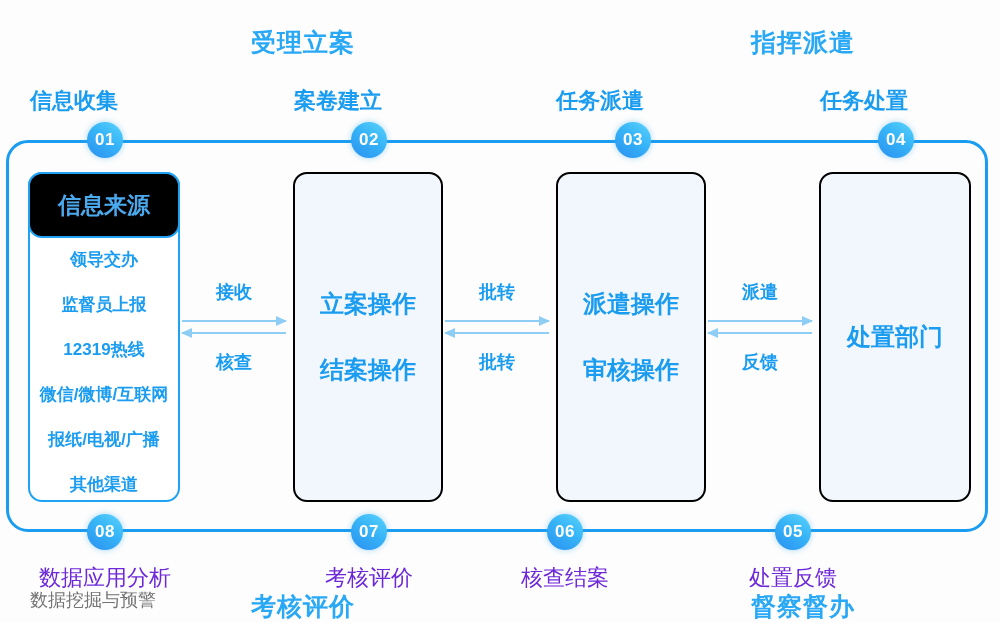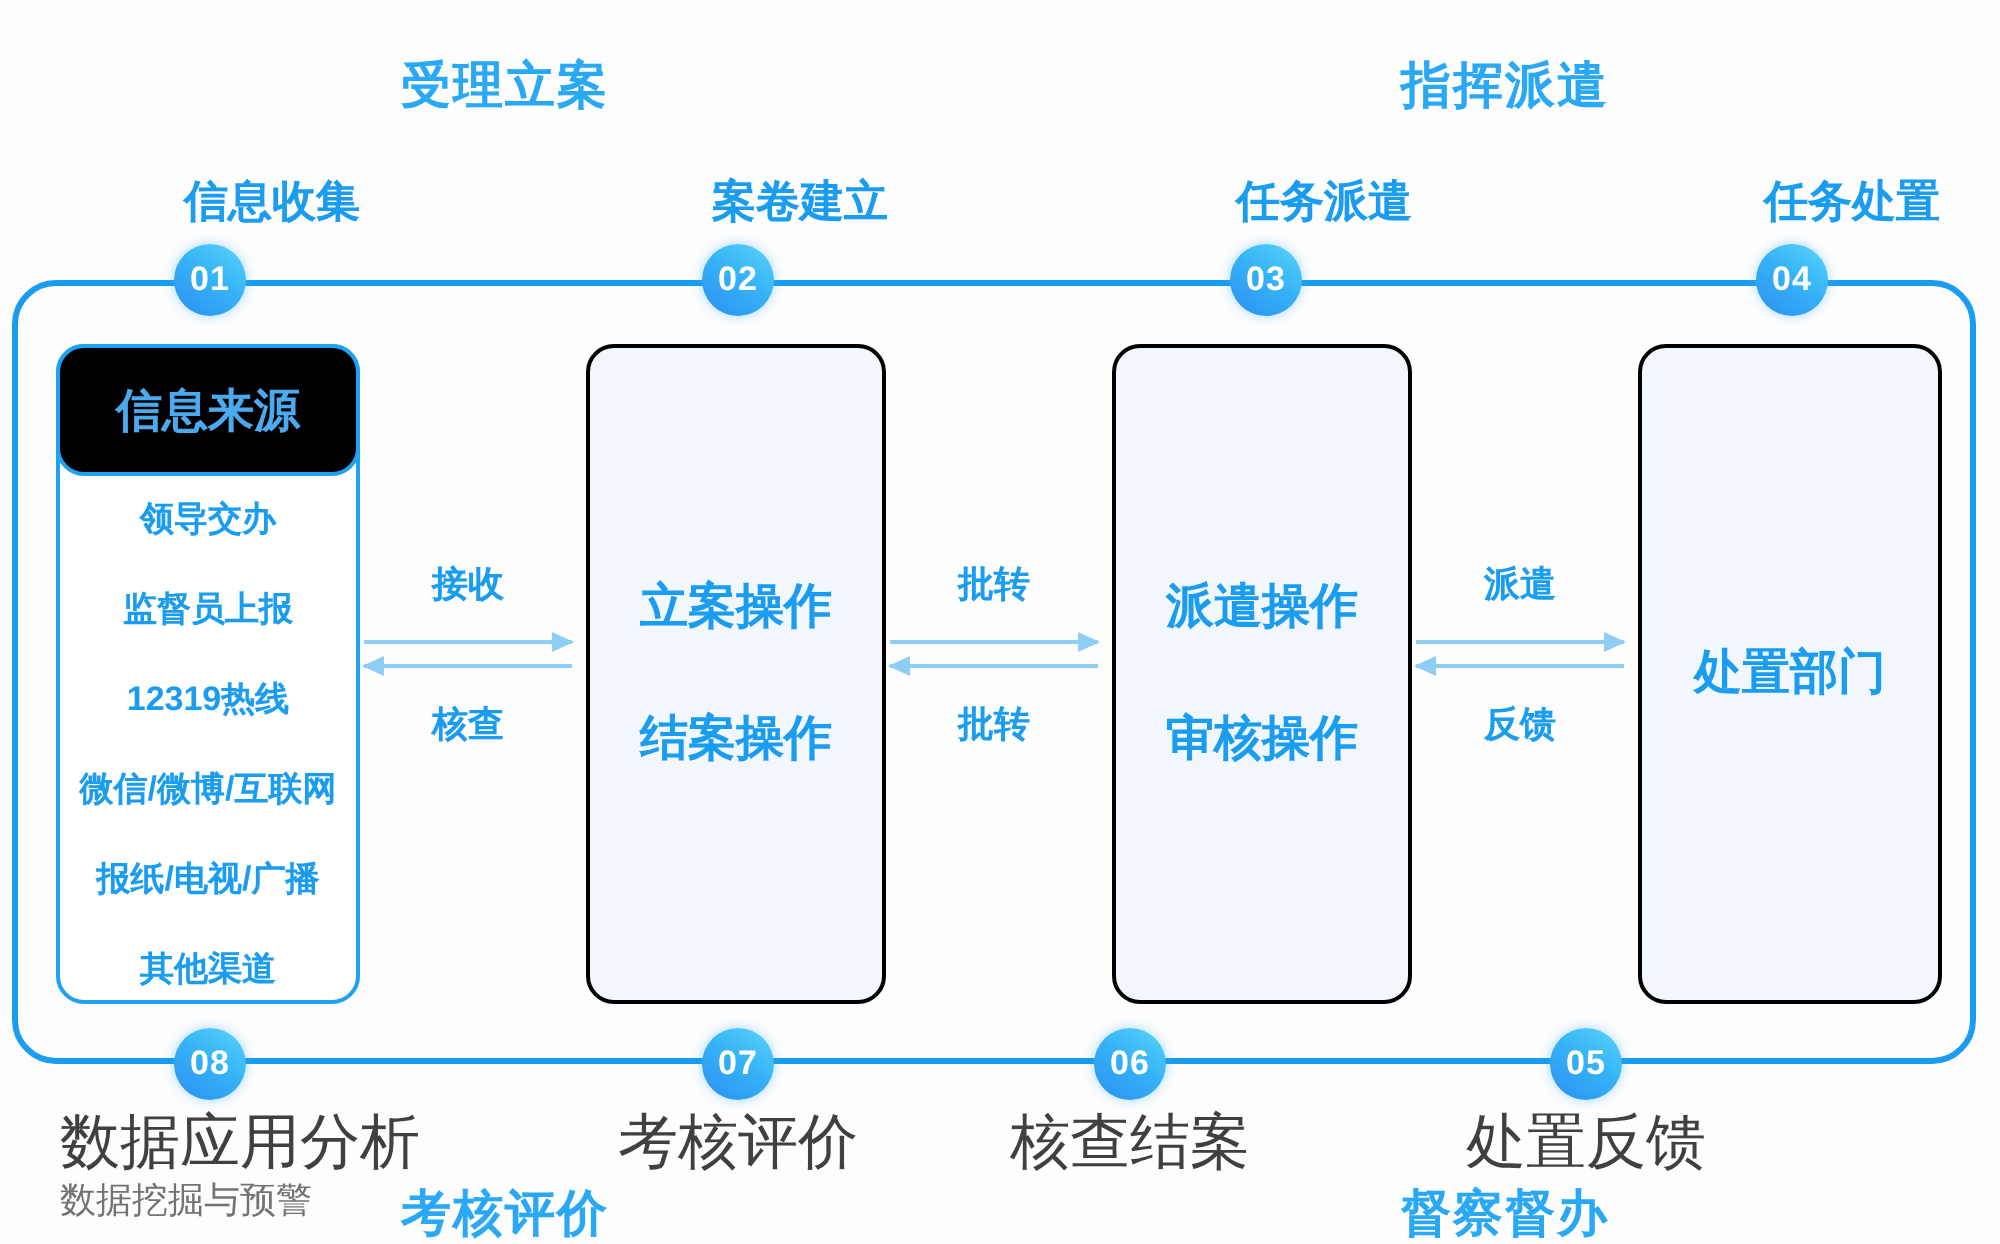--- a/index.html
+++ b/index.html
@@ -10,44 +10,45 @@
     overflow:hidden;
     position:relative;
   }
   #stage{position:absolute;left:0;top:0;width:1000px;height:622px;}
 
   
   .section-title{
     position:absolute;
     font-size:25px;font-weight:bold;color:#29a8f5;
     letter-spacing:1px;white-space:nowrap;
-    text-align:center;
+    text-align:right;
   }
   #sec-shouli{left:150px;top:26px;width:205px;}
   #sec-zhihui{left:650px;top:26px;width:205px;}
   #sec-kaohe{left:150px;top:590px;width:205px;}
   #sec-ducha{left:650px;top:590px;width:205px;}
 
   
   .step-caption{
     position:absolute;
     font-size:22px;font-weight:bold;color:#1a9cf0;
-    white-space:nowrap;text-align:right;
+    white-space:nowrap;text-align:left;
   }
   #cap-01{left:30px;top:86px;width:150px;}
   #cap-02{left:294px;top:86px;width:150px;}
   #cap-03{left:556px;top:86px;width:150px;}
   #cap-04{left:820px;top:86px;width:150px;}
 
   
   .step-caption-b{
     position:absolute;
-    font-size:30px;color:#404040;
+    font-size:22px;color:#6d28d9;
     white-space:nowrap;text-align:center;
     font-weight:normal;
+    margin-top:12px;
   }
   #cap-08{left:30px;top:551px;width:150px;}
   #cap-07{left:294px;top:551px;width:150px;}
   #cap-06{left:490px;top:551px;width:150px;}
   #cap-05{left:718px;top:551px;width:150px;}
   #cap-08-sub{
     position:absolute;left:30px;top:588px;width:150px;
     font-size:18px;color:#737373;text-align:left;white-space:nowrap;
   }
 

